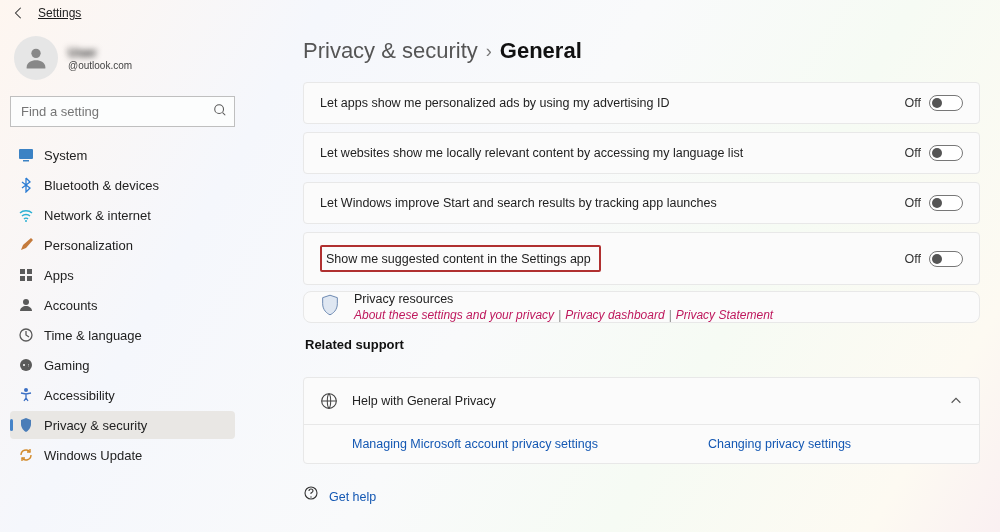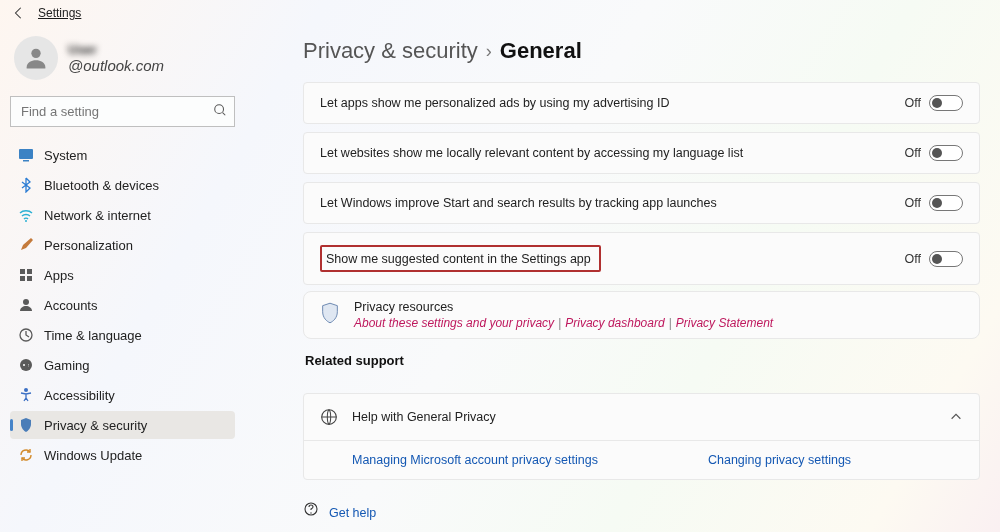--- a/index.html
+++ b/index.html
@@ -11,21 +11,21 @@
   .app { display: flex; flex-direction: column; height: 100%; }
   .titlebar { display: flex; align-items: center; padding: 6px 12px 2px 12px; gap: 12px; text-decoration: underline; }
   .back-arrow { width: 14px; height: 14px; display:flex; align-items:center; justify-content:center; cursor:pointer; }
   .titlebar-title { font-size: 12px; color:#222; }
   .body { display:flex; flex:1; overflow:hidden; }
   .sidebar { width: 245px; padding: 8px 10px 10px 10px; display:flex; flex-direction:column; gap:6px; }
   .user-row { display:flex; align-items:center; gap:10px; padding: 6px 4px 10px 4px; }
   .avatar { width:44px; height:44px; border-radius:50%; background:#e6e6e6; display:flex; align-items:center; justify-content:center; }
   .avatar svg { width:28px; height:28px; fill:#888; }
   .user-text .uname { font-size:13px; font-weight:600; color:#222; filter: blur(3px); }
-  .user-text .uemail { font-size:15px; color:#444;font-style:italic; }
+  .user-text .uemail { font-size:10px; color:#444; }
   .search-wrap { position:relative; margin-bottom:6px; }
   .search-input { width:100%; padding:7px 28px 7px 10px; border:1px solid #bfbfbf; border-radius:0; background:#fcfdfd; font-size:13px; outline:none; }
   .search-icon { position:absolute; right:8px; top:7px; width:14px; height:14px; color:#555; }
   .nav { display:flex; flex-direction:column; gap:2px; margin-top:2px; }
   .nav-item { display:flex; align-items:center; gap:10px; padding:6px 8px; border-radius:4px; cursor:pointer; font-size:13px; color:#222; }
   .nav-item.selected { background:#e9e7e4; position:relative; }
   .nav-item.selected::before { content:""; position:absolute; left:0; top:8px; bottom:8px; width:3px; background:#4583c8; border-radius:2px; }
   .nav-icon { width:16px; height:16px; display:flex; align-items:center; justify-content:center; flex-shrink:0; }
 
   .main { flex:1; padding: 16px 20px 10px 58px; overflow-y:auto; }
@@ -36,21 +36,21 @@
 
   .card { background:#fbfbfb; border:1px solid #e8e8e8; border-radius:4px; padding:12px 16px; display:flex; align-items:center; justify-content:space-between; margin-bottom:6px;margin-top:8px; }
   .card-label { font-size:12.5px; color:#222; }
   .toggle-wrap { display:flex; align-items:center; gap:8px; }
   .toggle-text { font-size:12.5px; color:#333; }
   .toggle { width:34px; height:16px; border:1px solid #777; border-radius:10px; position:relative; background:#fff; cursor:pointer; }
   .toggle::after { content:""; position:absolute; left:2px; top:2px; width:10px; height:10px; background:#555; border-radius:50%; }
 
   .highlight { border:2px solid #b03030; display:inline-block; padding:4px 8px 4px 4px; border-radius:2px; }
 
-  .res-card { background:#fbfbfb; border:1px solid #e8e8e8; border-radius:8px; padding:8px 16px; display:flex; align-items:flex-start; gap:14px; margin-top:4px; margin-bottom:14px; }
+  .res-card { background:#fbfbfb; border:1px solid #e8e8e8; border-radius:8px; padding:0 16px; display:flex; align-items:flex-start; gap:14px; margin-top:4px; margin-bottom:14px; }
   .res-icon { width:20px; height:22px; margin-top:2px; }
   .res-body .res-title { font-size:12.5px; color:#222; margin-bottom:2px; }
   .res-links { font-size:12px; color:#1458b3; }
   .res-links .sep { color:#888; margin:0 4px; }
   .res-links a { color:#be185d; text-decoration:none; cursor:pointer;font-style:italic; }
 
   .section-head { font-size:13px; font-weight:600; color:#111; margin:6px 0 25px 2px; }
 
   .expander { background:#fbfbfb; border:1px solid #e8e8e8; border-radius:4px; margin-bottom:0; }
   .exp-head { display:flex; align-items:center; justify-content:space-between; padding:14px 16px; cursor:pointer; }

